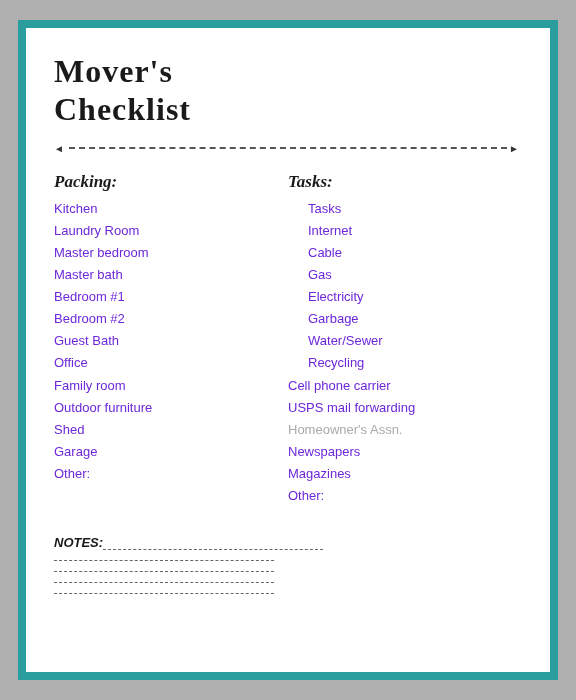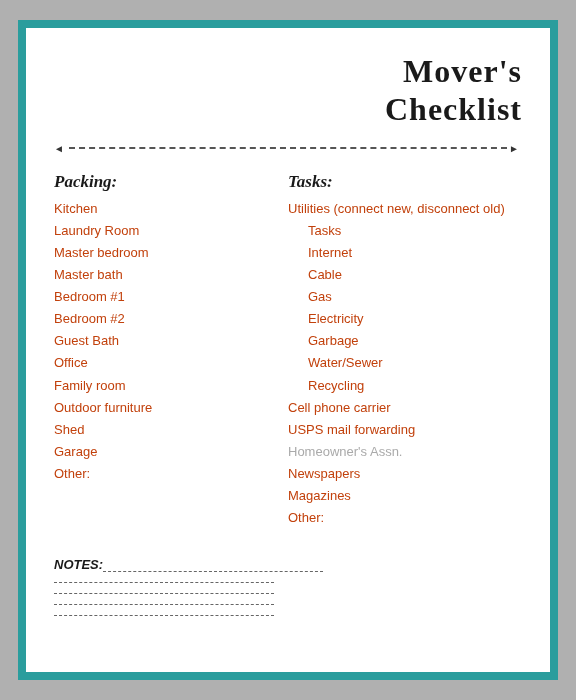--- a/index.html
+++ b/index.html
@@ -20,21 +20,21 @@
       min-height: 660px;
     }
 
     .inner-card {
       background: #ffffff;
       padding: 24px 28px 20px 28px;
       min-height: 644px;
     }
 
     .title {
-      text-align: right;
+      text-align: left;
       font-family: 'Georgia', serif;
       font-size: 32px;
       font-weight: bold;
       color: #1a1a1a;
       line-height: 1.2;
       margin-bottom: 14px;
       letter-spacing: 1px;
     }
 
     .title-word {
@@ -80,21 +80,21 @@
       font-style: italic;
       font-size: 17px;
       font-weight: bold;
       color: #1a1a1a;
       margin-bottom: 6px;
     }
 
     .list-item {
       font-family: Arial, Helvetica, sans-serif;
       font-size: 13px;
-      color: #c2410c;
+      color: #6d28d9;
       line-height: 1.7;
     }
 
     .list-item.indented {
       padding-left: 20px;
     }
 
     .list-item.muted {
       color: #aaa;
     }
@@ -163,21 +163,20 @@
             <div class="list-item">Outdoor furniture</div>
             <div class="list-item">Shed</div>
             <div class="list-item">Garage</div>
             <div class="list-item">Other:</div>
           </div>
       </div>
 
       <div class="column">
         <div class="column-header">Tasks:</div>
         <div id="tasks-list">
-            <div class="list-item">Utilities (connect new, disconnect old)</div>
             <div class="list-item indented">Tasks</div>
             <div class="list-item indented">Internet</div>
             <div class="list-item indented">Cable</div>
             <div class="list-item indented">Gas</div>
             <div class="list-item indented">Electricity</div>
             <div class="list-item indented">Garbage</div>
             <div class="list-item indented">Water/Sewer</div>
             <div class="list-item indented">Recycling</div>
             <div class="list-item">Cell phone carrier</div>
             <div class="list-item">USPS mail forwarding</div>

